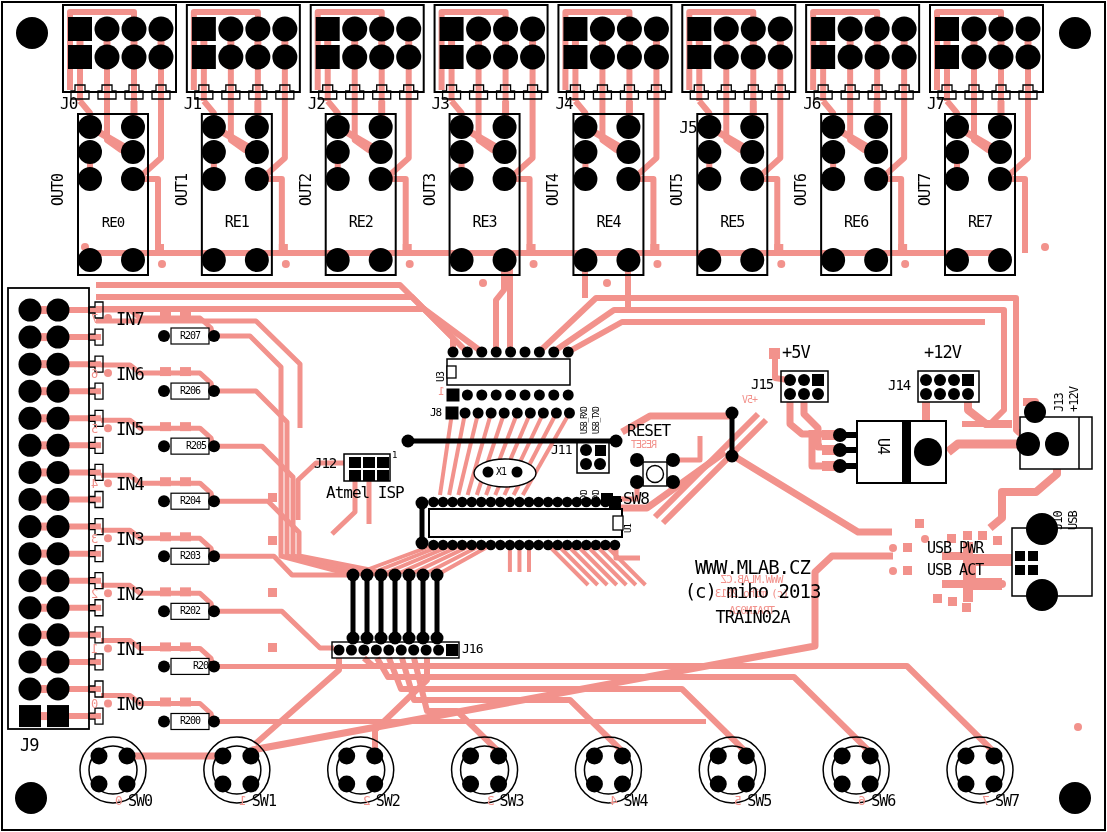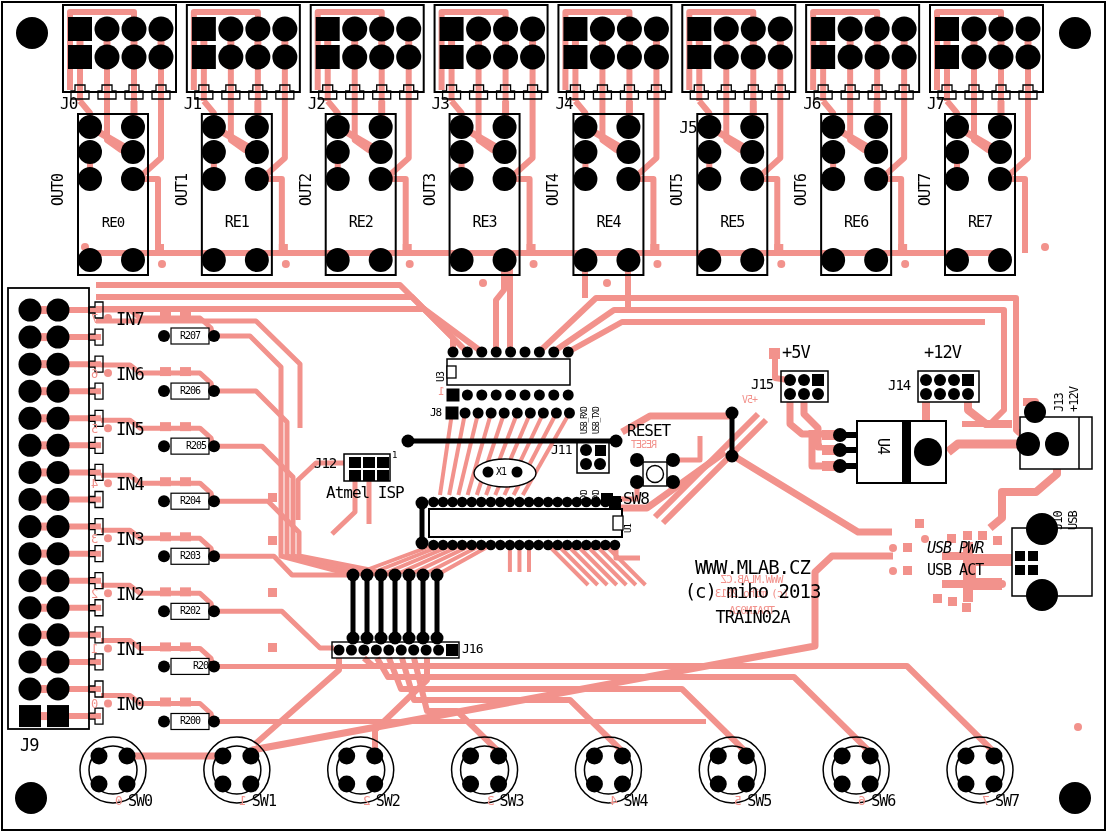--- a/index.html
+++ b/index.html
@@ -912,21 +912,21 @@
       <div class="lbl" style="left: 782px; top: 344px; font-size: 17px;">+5V</div>
       <div class="lbl" style="left: 751px; top: 377px; font-size: 14px;">J15</div>
       <div class="lbl mir" style="left: 743px; top: 395px; font-size: 10px;">+5V</div>
       <div class="lbl" style="left: 924px; top: 344px; font-size: 17px;">+12V</div>
       <div class="lbl" style="left: 888px; top: 378px; font-size: 14px;">J14</div>
       <div class="lbl v90" style="left: 890px; top: 438px; font-size: 15px; width: 30px;">U4</div>
       <div class="lbl v" style="left: 1053px; top: 412px; font-size: 12px; width: 38px;">J13</div>
       <div class="lbl v" style="left: 1068px; top: 412px; font-size: 12px; width: 38px;">+12V</div>
       <div class="lbl v" style="left: 1052px; top: 530px; font-size: 12px; width: 34px;">J10</div>
       <div class="lbl v" style="left: 1067px; top: 530px; font-size: 12px; width: 34px;">USB</div>
-      <div class="lbl" style="left: 927px; top: 541px; font-size: 15px; font-style: italic;">USB PWR</div>
+      <div class="lbl" style="left: 927px; top: 541px; font-size: 15px;">USB PWR</div>
       <div class="lbl" style="left: 927px; top: 563px; font-size: 15px;">USB ACT</div>
       <div class="lbl" style="left: 128px; top: 794px; font-size: 15px;">SW0</div>
       <div class="lbl mir" style="left: 116px; top: 794px; font-size: 13px;">0</div>
       <div class="lbl" style="left: 251.857px; top: 794px; font-size: 15px;">SW1</div>
       <div class="lbl mir" style="left: 239.857px; top: 794px; font-size: 13px;">1</div>
       <div class="lbl" style="left: 375.714px; top: 794px; font-size: 15px;">SW2</div>
       <div class="lbl mir" style="left: 363.714px; top: 794px; font-size: 13px;">2</div>
       <div class="lbl" style="left: 499.571px; top: 794px; font-size: 15px;">SW3</div>
       <div class="lbl mir" style="left: 487.571px; top: 794px; font-size: 13px;">3</div>
       <div class="lbl" style="left: 623.428px; top: 794px; font-size: 15px;">SW4</div>

